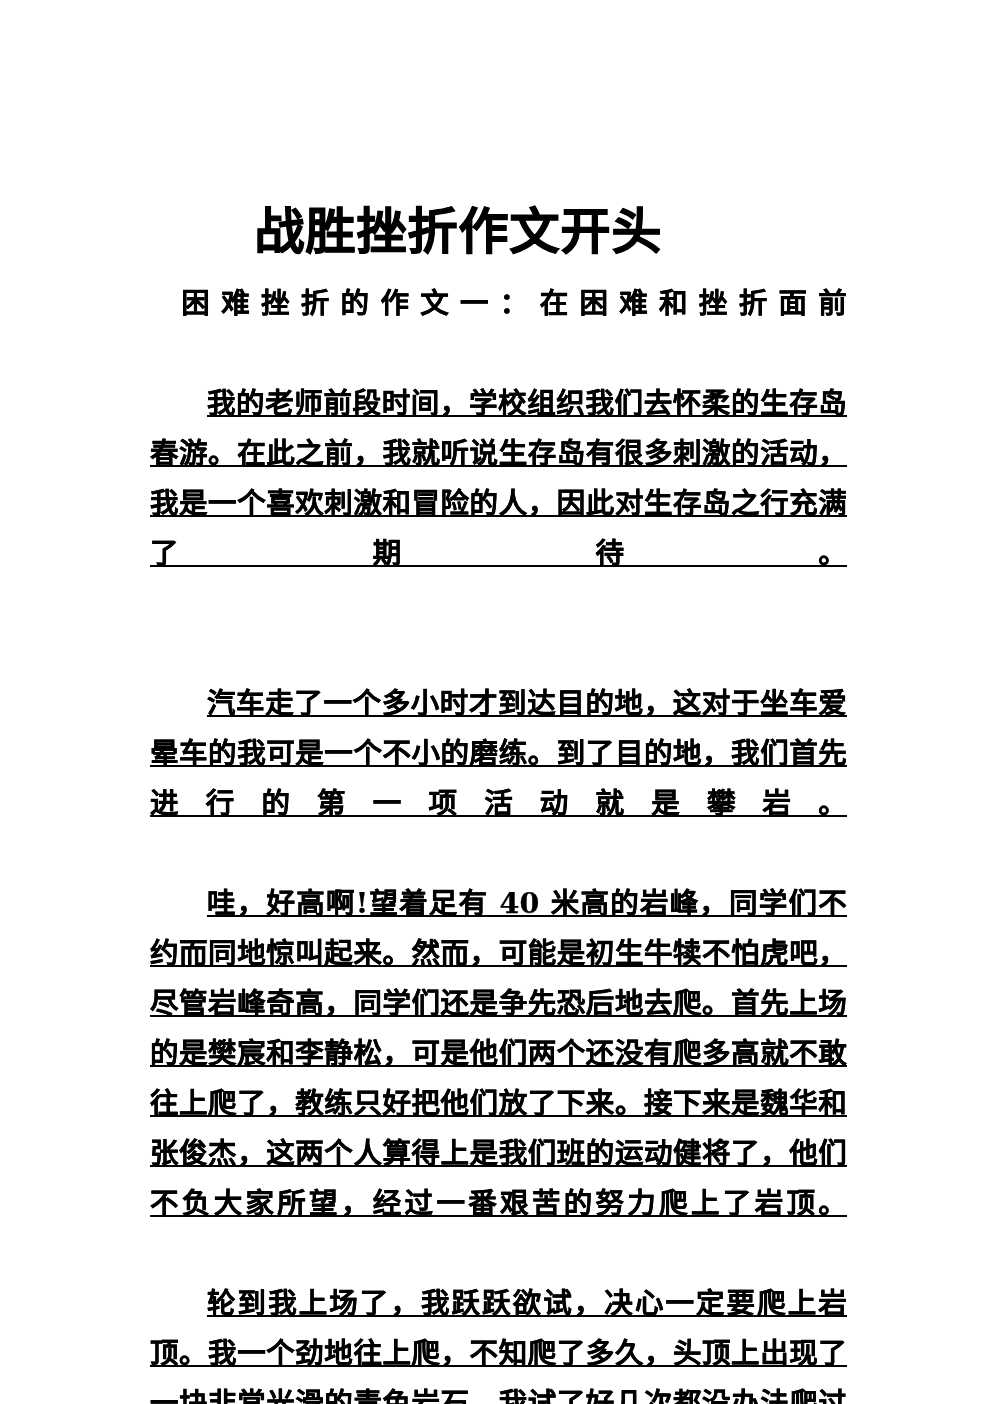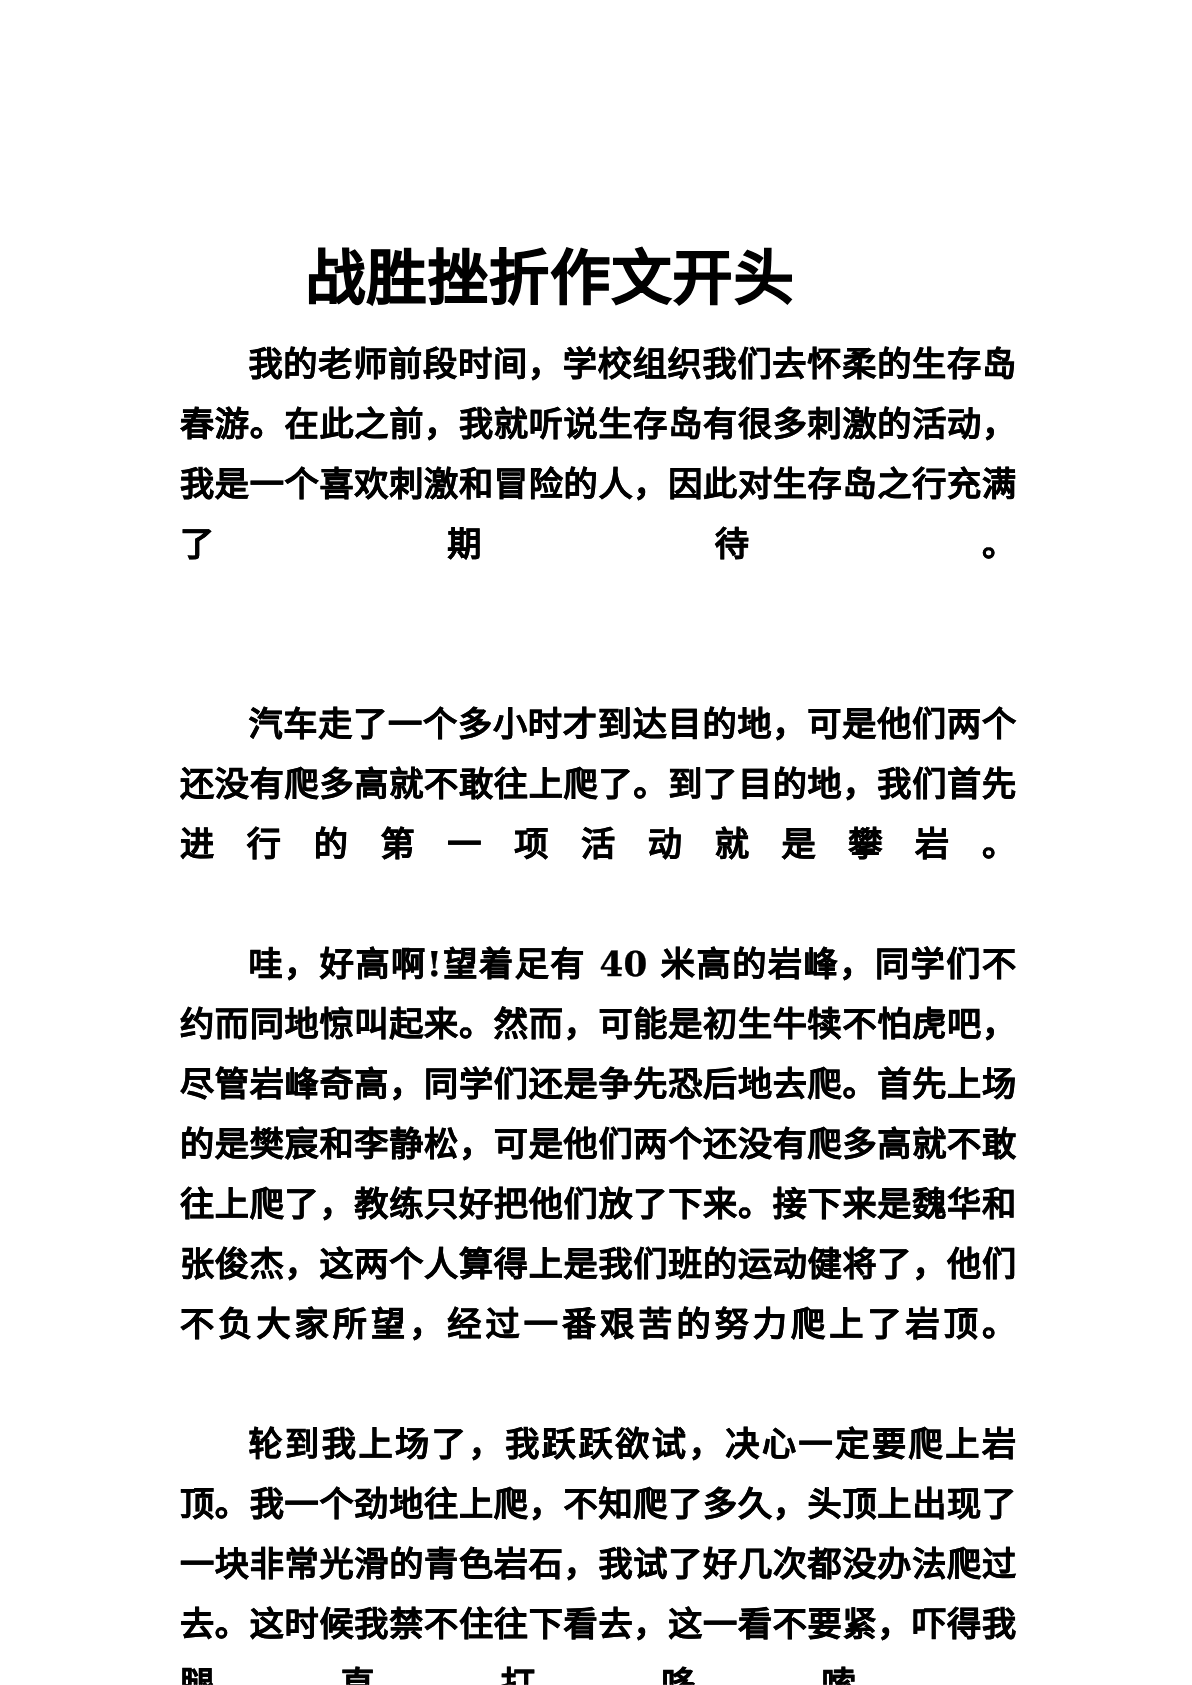--- a/index.html
+++ b/index.html
@@ -59,21 +59,21 @@
     line-height: 50px;
     text-align: justify;
     text-justify: inter-character;
     letter-spacing: 0.2px;
     color: #000000;
     word-break: break-all;
     -webkit-text-stroke: 0.25px #000000;
   }
 
   .para.indent-1 { text-indent: 1.1em; }
-  .para.indent-2 { text-indent: 2em; }
+  .para.indent-2 { text-indent: 2em; text-decoration: underline; }
 
   
   .para.gap-after { margin-bottom: 50px; }
 
   
   .para::after {
     content: "";
     display: inline-block;
     width: 100%;
   }
@@ -94,24 +94,25 @@
 </style>
 </head>
 <body>
 
 <div class="page">
 
   <h1 class="doc-title">战胜挫折作文开头</h1>
 
   <div class="body-block">
 
+    <p class="para indent-1">困难挫折的作文一：在困难和挫折面前</p>
 
     <p class="para indent-2 gap-after">我的老师前段时间，学校组织我们去怀柔的生存岛春游。在此之前，我就听说生存岛有很多刺激的活动，我是一个喜欢刺激和冒险的人，因此对生存岛之行充满了期待。</p>
 
-    <p class="para indent-2">汽车走了一个多小时才到达目的地，可是他们两个还没有爬多高就不敢往上爬了。到了目的地，我们首先进行的第一项活动就是攀岩。</p>
+    <p class="para indent-2">汽车走了一个多小时才到达目的地，这对于坐车爱晕车的我可是一个不小的磨练。到了目的地，我们首先进行的第一项活动就是攀岩。</p>
 
     <p class="para indent-2">哇，好高啊!望着足有 40 米高的岩峰，同学们不约而同地惊叫起来。然而，可能是初生牛犊不怕虎吧，尽管岩峰奇高，同学们还是争先恐后地去爬。首先上场的是樊宸和李静松，可是他们两个还没有爬多高就不敢往上爬了，教练只好把他们放了下来。接下来是魏华和张俊杰，这两个人算得上是我们班的运动健将了，他们不负大家所望，经过一番艰苦的努力爬上了岩顶。</p>
 
     <p class="para indent-2">轮到我上场了，我跃跃欲试，决心一定要爬上岩顶。我一个劲地往上爬，不知爬了多久，头顶上出现了一块非常光滑的青色岩石，我试了好几次都没办法爬过去。这时候我禁不住往下看去，这一看不要紧，吓得我腿直打哆嗦，</p>
 
   </div>
 
   <div class="page-number">1</div>
 
 </div>

